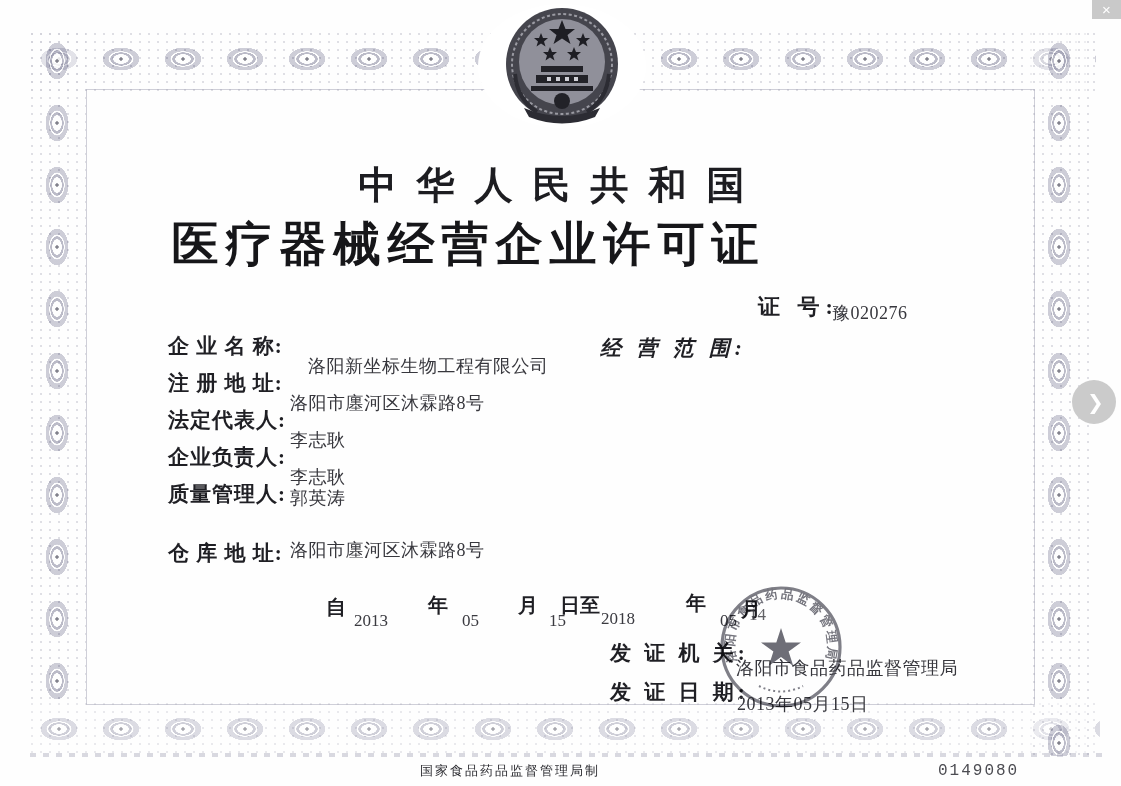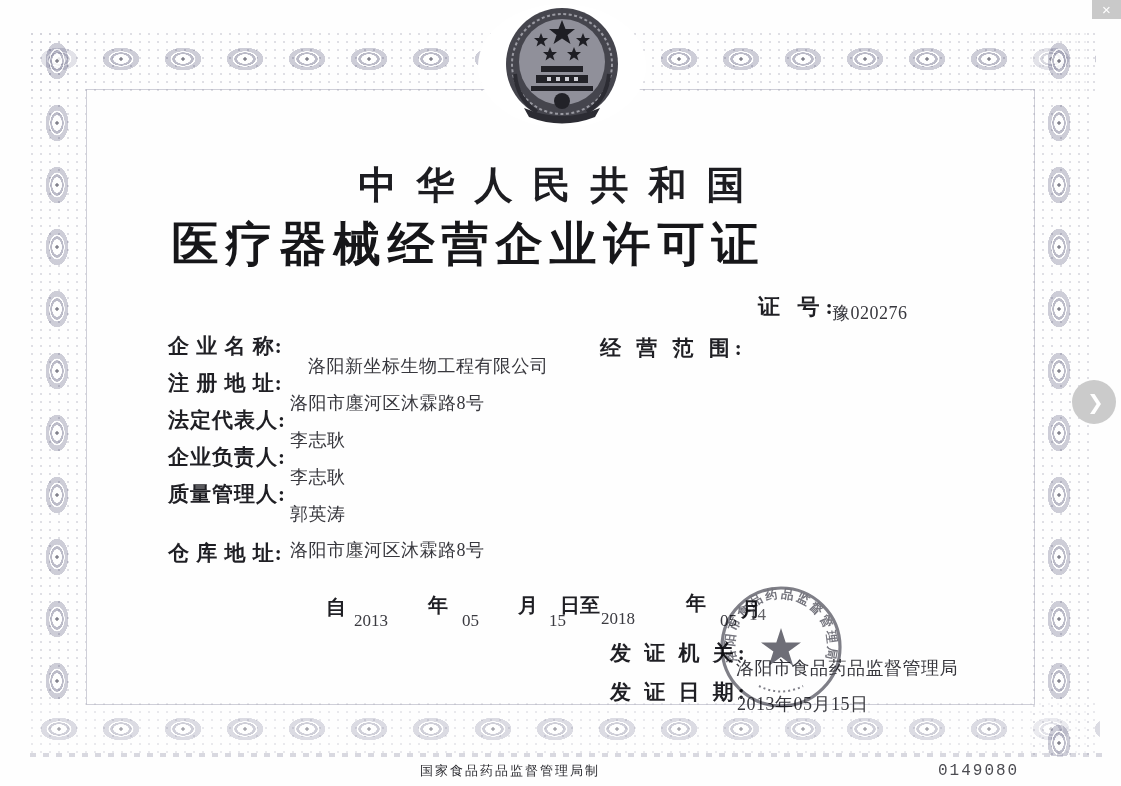--- a/index.html
+++ b/index.html
@@ -90,25 +90,25 @@
 
   <span class="abs lbl" style="left:168px;top:332px;">企 业 名 称:</span>
   <span class="abs val" style="left:308px;top:354px;">洛阳新坐标生物工程有限公司</span>
   <span class="abs lbl" style="left:168px;top:369px;">注 册 地 址:</span>
   <span class="abs val" style="left:290px;top:391px;">洛阳市廛河区沐霖路8号</span>
   <span class="abs lbl" style="left:168px;top:406px;">法定代表人:</span>
   <span class="abs val" style="left:290px;top:428px;">李志耿</span>
   <span class="abs lbl" style="left:168px;top:443px;">企业负责人:</span>
   <span class="abs val" style="left:290px;top:465px;">李志耿</span>
   <span class="abs lbl" style="left:168px;top:480px;">质量管理人:</span>
-  <span class="abs val" style="left:290px;top:502px;">郭英涛</span>
+  <span class="abs val" style="left:290px;top:486px;">郭英涛</span>
   <span class="abs lbl" style="left:168px;top:539px;text-align:right;">仓 库 地 址:</span>
   <span class="abs val" style="left:290px;top:538px;">洛阳市廛河区沐霖路8号</span>
 
-  <span class="abs lbl" style="left:600px;top:334px;letter-spacing:5px;">经 营 范 围:</span>
+  <span class="abs lbl" style="left:600px;top:334px;letter-spacing:5px;font-style:italic;">经 营 范 围:</span>
 
   <span class="abs u" style="left:326px;top:594px;">自</span>
   <span class="abs n" style="left:354px;top:611px;">2013</span>
   <span class="abs u" style="left:428px;top:592px;">年</span>
   <span class="abs n" style="left:462px;top:611px;">05</span>
   <span class="abs u" style="left:518px;top:592px;">月</span>
   <span class="abs n" style="left:549px;top:611px;">15</span>
   <span class="abs u" style="left:560px;top:592px;">日至</span>
   <span class="abs n" style="left:601px;top:609px;">2018</span>
   <span class="abs u" style="left:686px;top:590px;">年</span>

